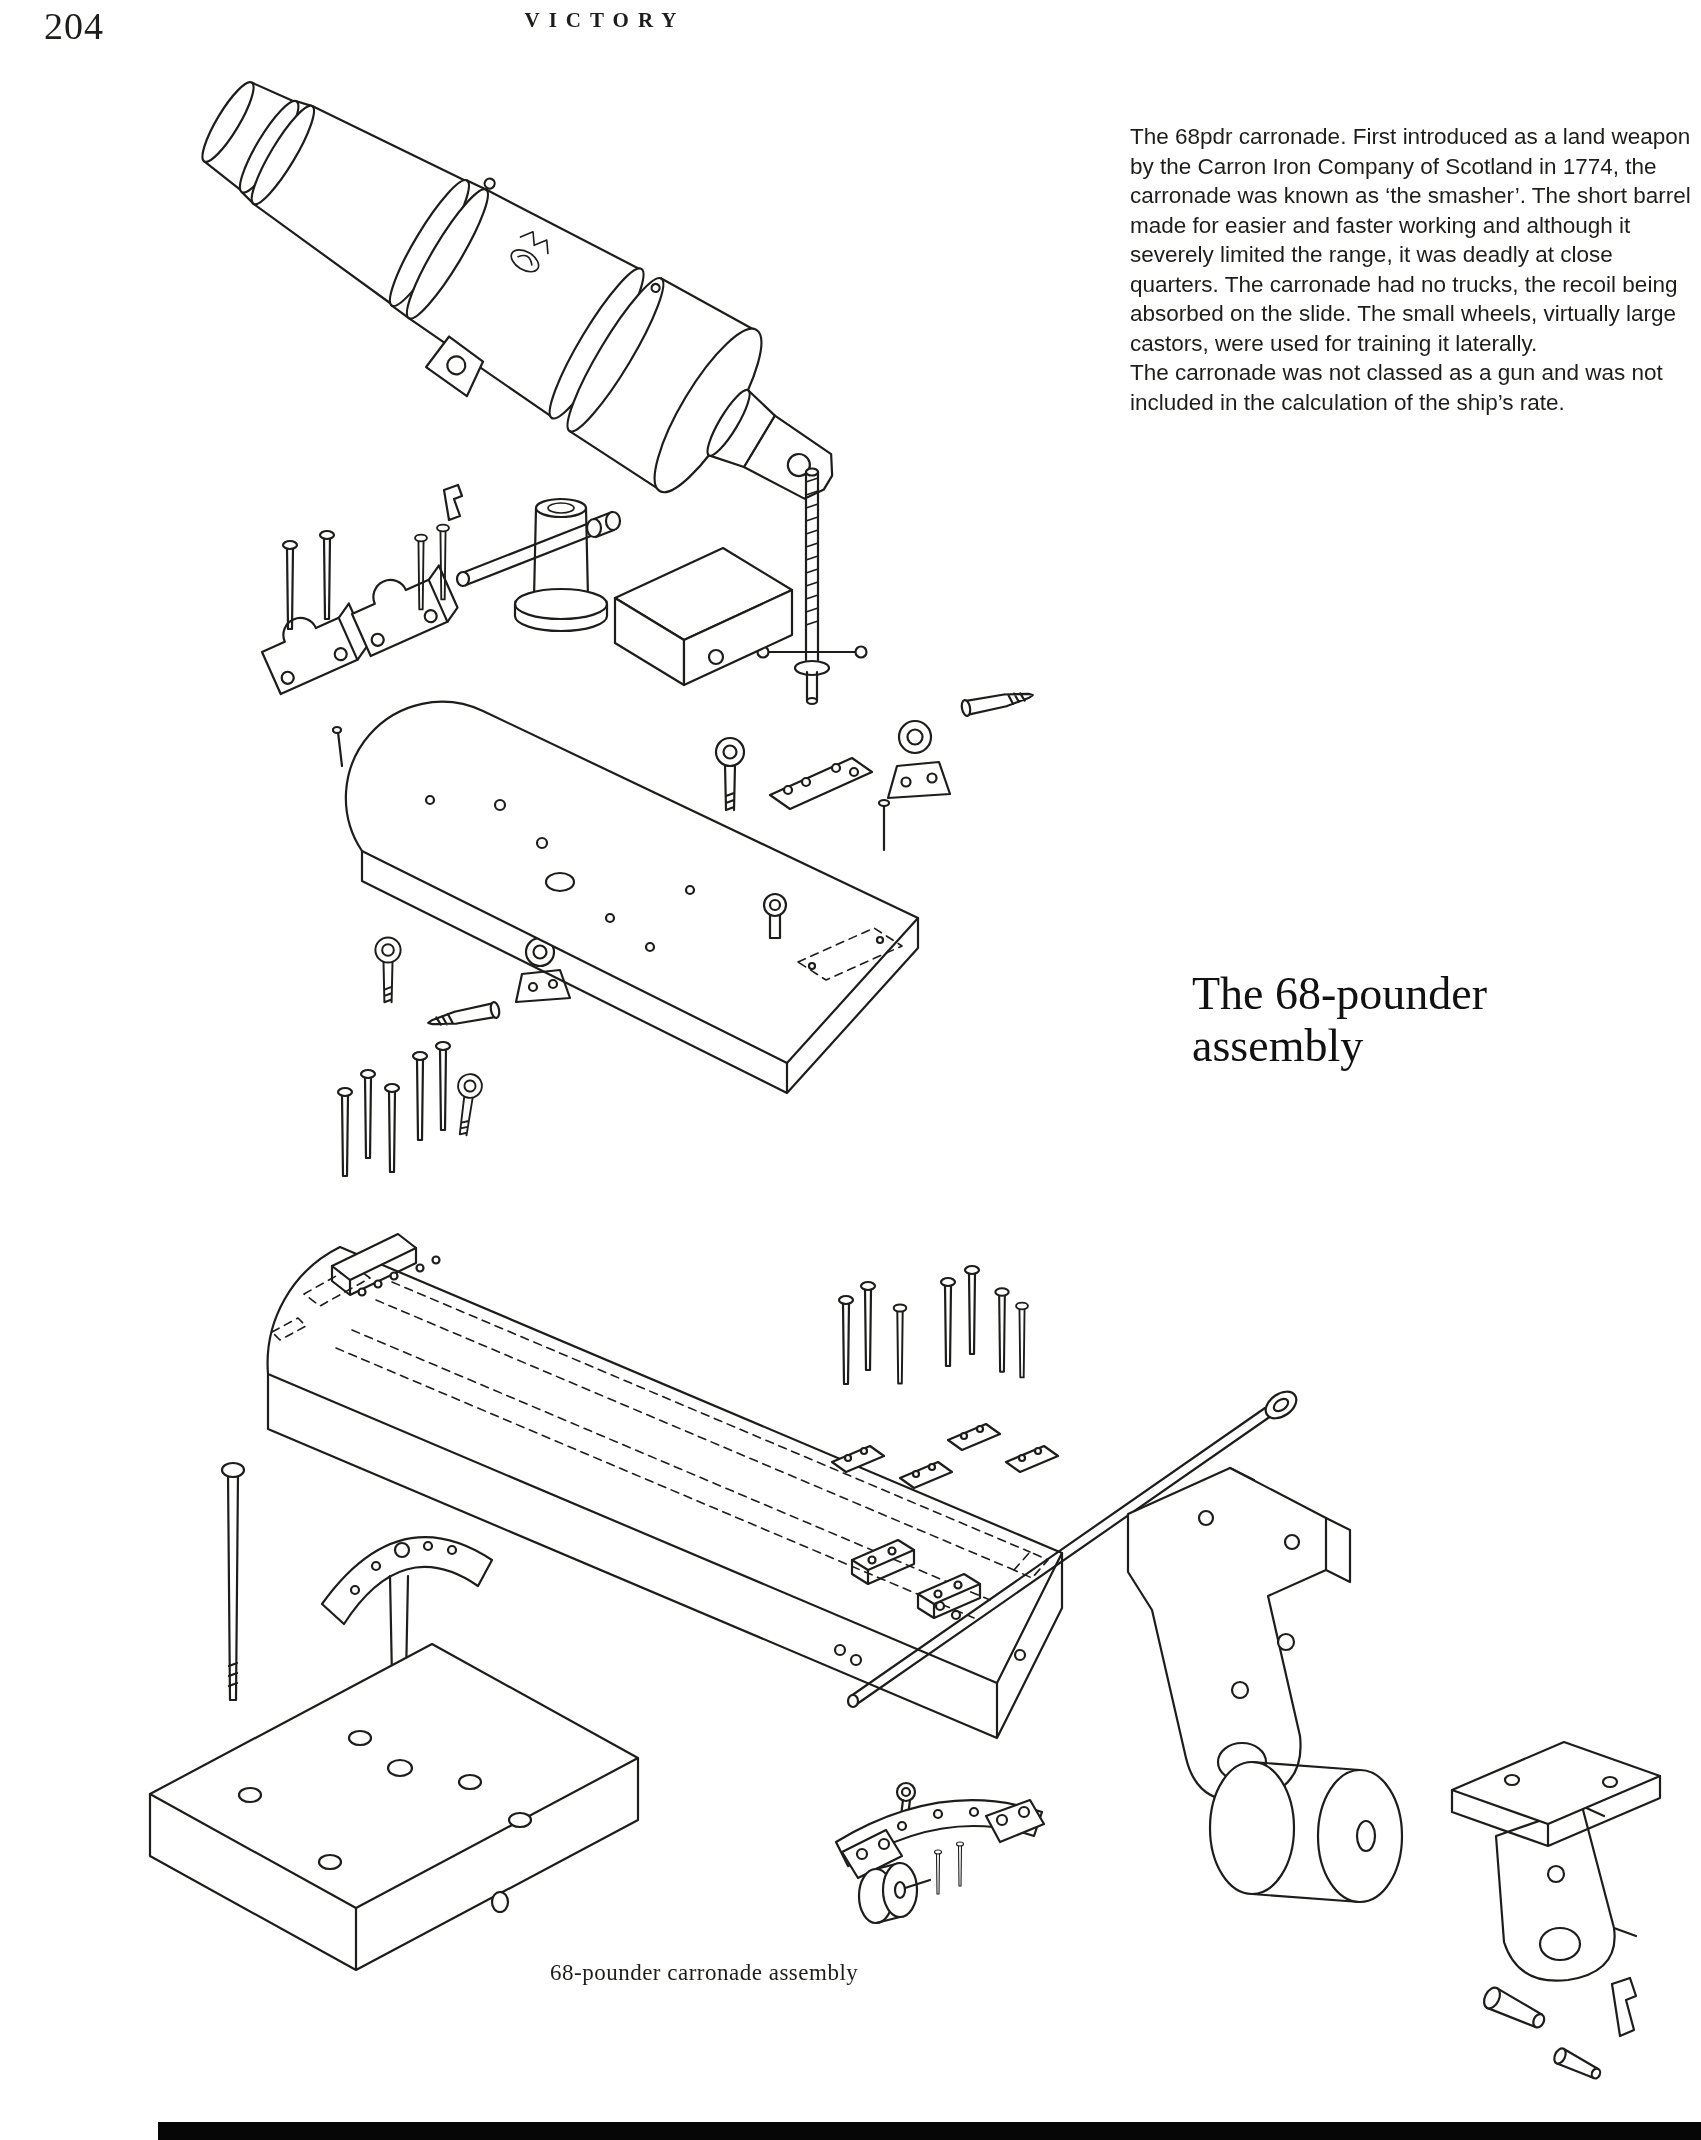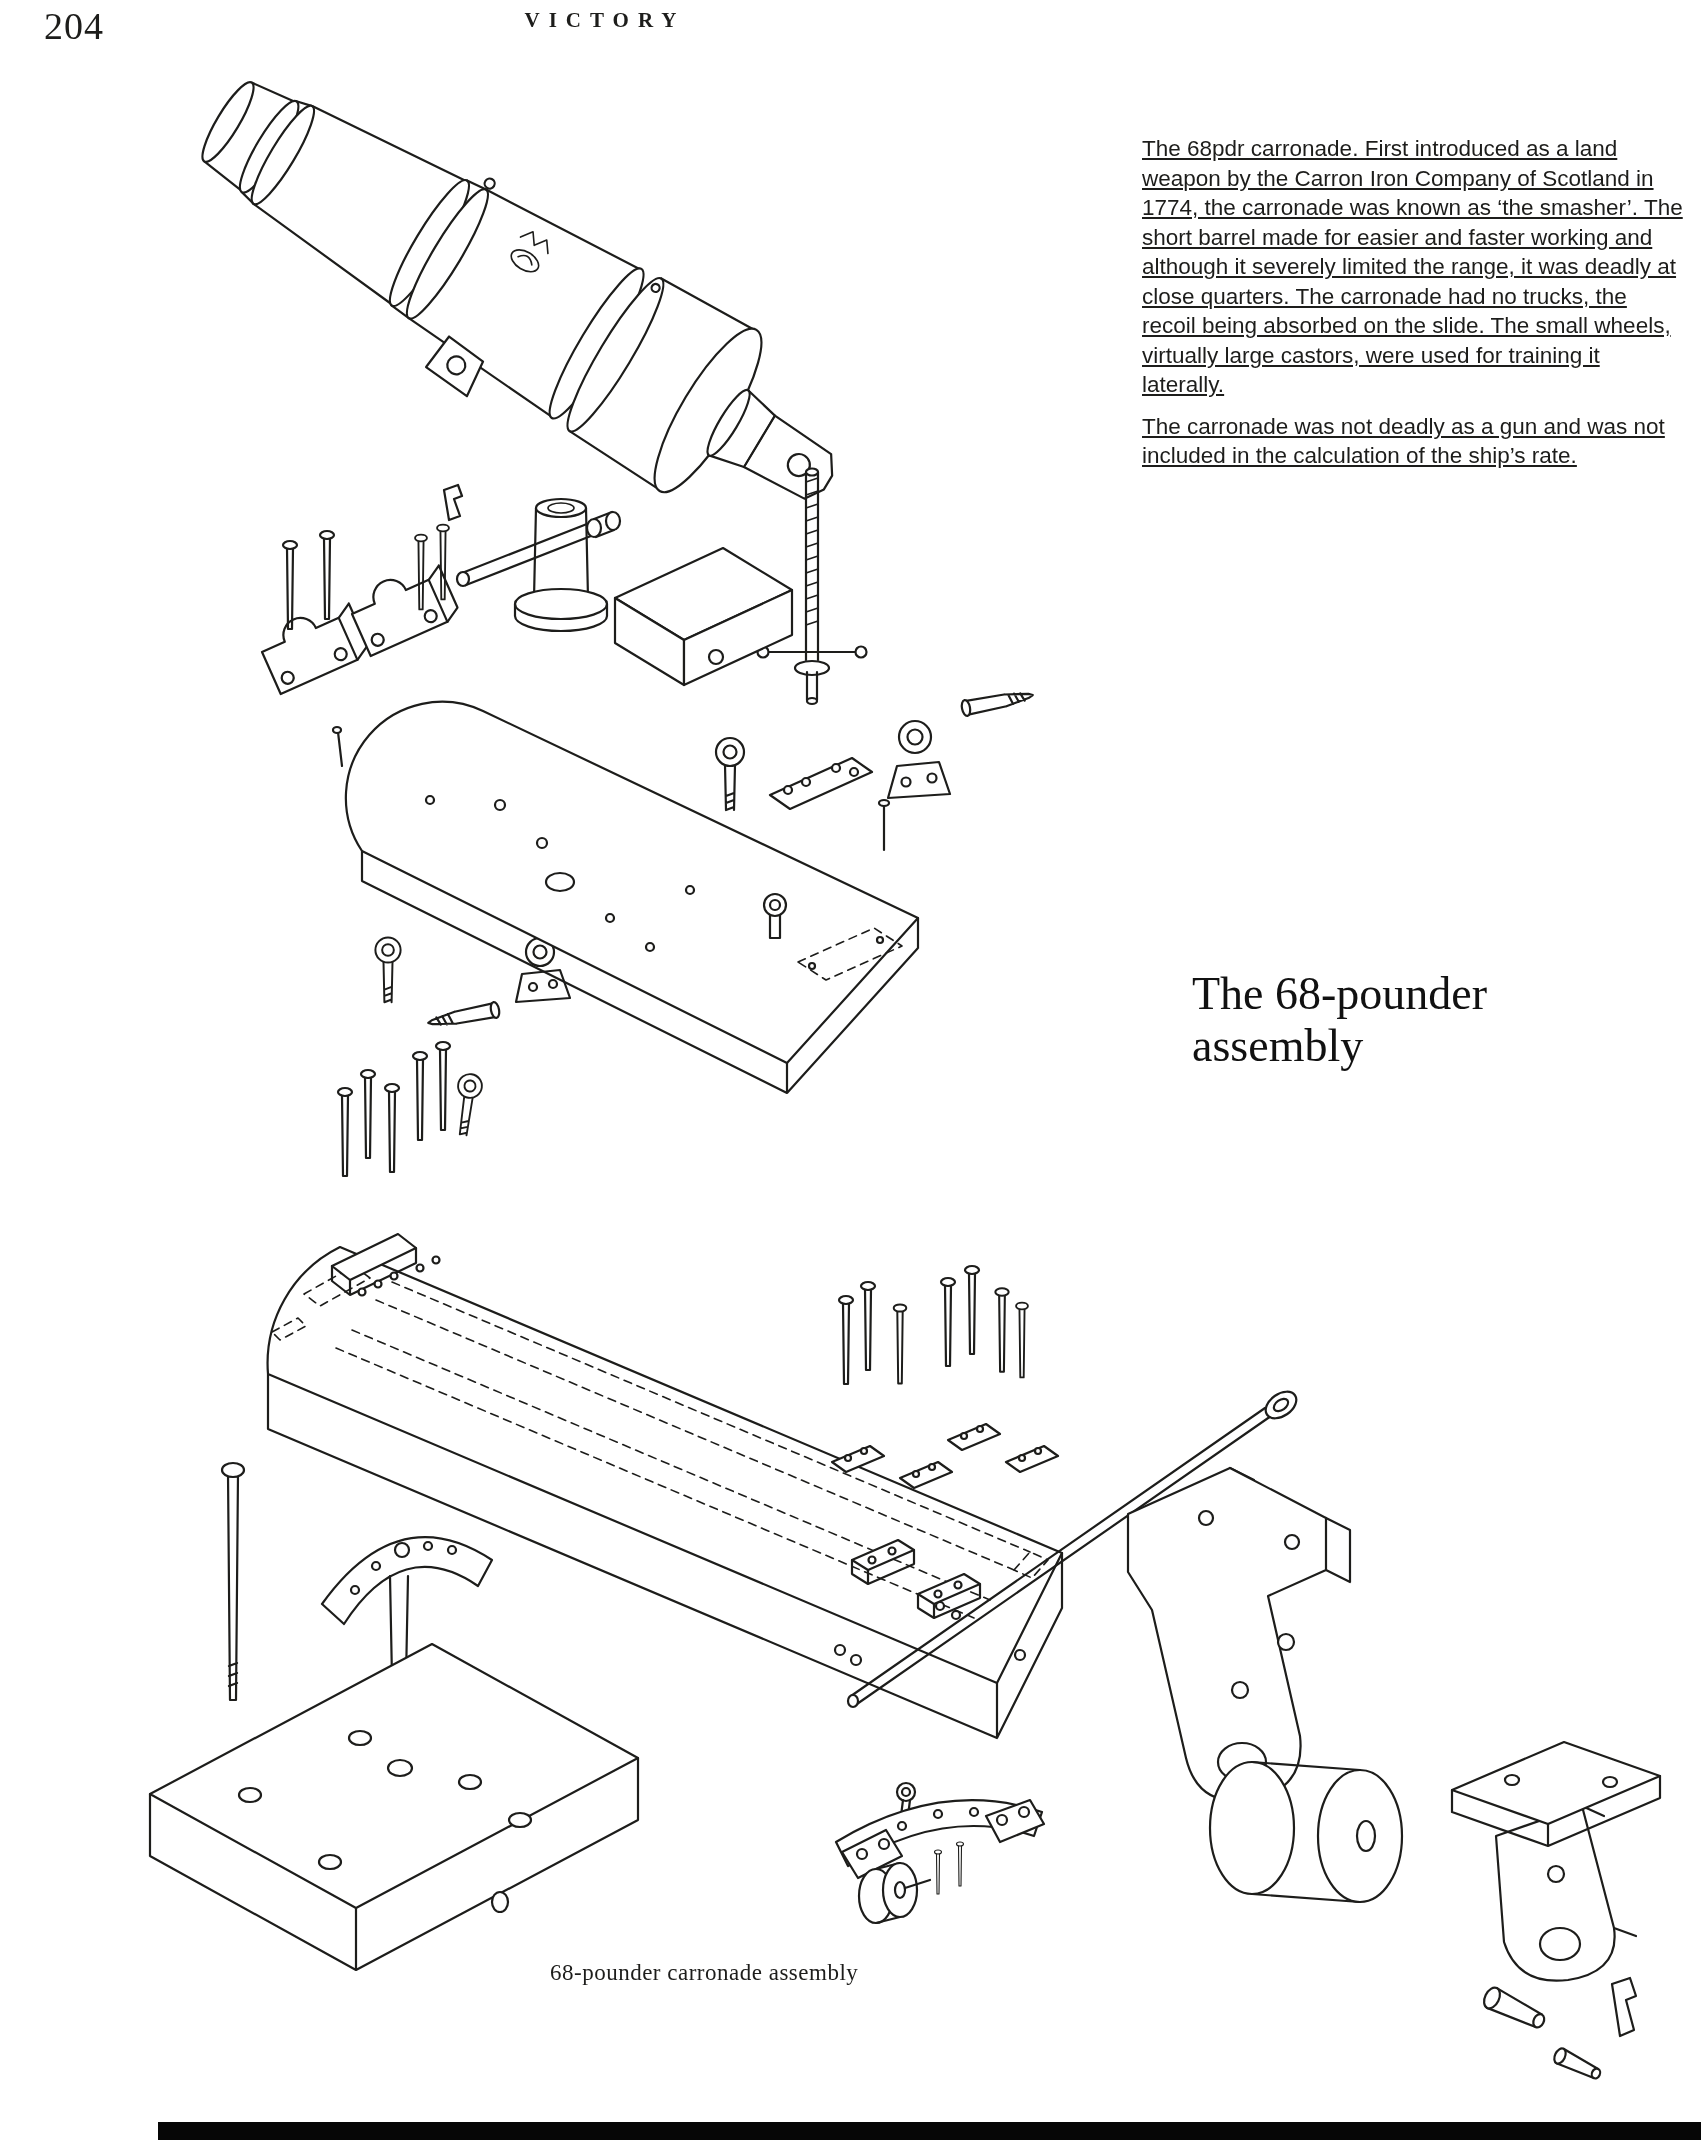--- a/index.html
+++ b/index.html
@@ -12,21 +12,21 @@
     font-family:"Liberation Serif",serif;font-size:38px;letter-spacing:1px;
   }
   .runhead{
     position:absolute;left:440px;top:8px;width:330px;text-align:center;
     font-family:"Liberation Serif",serif;font-size:21px;font-weight:600;letter-spacing:9px;
   }
   .desc{
     position:absolute;left:1130px;top:122px;width:568px;
     font-size:22.5px;line-height:29.5px;
   }
-  .desc p{margin:12px;text-decoration:underline;}
+  .desc p{margin:0;}
   .heading{
     position:absolute;left:1160px;top:968px;width:420px;
     font-family:"Liberation Serif",serif;font-size:46px;line-height:52px;color:#111;margin-left:32px;
   }
   .caption{
     position:absolute;left:550px;top:1960px;width:600px;text-align:left;
     font-family:"Liberation Serif",serif;font-size:23px;letter-spacing:0.5px;
   }
   .diagram{position:absolute;left:0;top:0;width:1701px;height:2140px;}
   .bottom-rule{position:absolute;left:158px;top:2122px;width:1543px;height:18px;background:#060606;}
@@ -39,21 +39,21 @@
 </head>
 <body>
 
 <div class="page">
 
   <div class="pageno">204</div>
   <div class="runhead">VICTORY</div>
 
   <div class="desc">
     <p>The 68pdr carronade. First introduced as a land weapon by the Carron Iron Company of Scotland in 1774, the carronade was known as ‘the smasher’. The short barrel made for easier and faster working and although it severely limited the range, it was deadly at close quarters. The carronade had no trucks, the recoil being absorbed on the slide. The small wheels, virtually large castors, were used for training it laterally.</p>
-    <p>The carronade was not deadly as a gun and was not included in the calculation of the ship’s rate.</p>
+    <p>The carronade was not classed as a gun and was not included in the calculation of the ship’s rate.</p>
   </div>
 
   <div class="heading">
     <div>The 68-pounder</div>
     <div>assembly</div>
   </div>
 
   <div class="caption">68-pounder carronade assembly</div>
 
   <svg class="diagram" viewBox="0 0 1701 2140">

